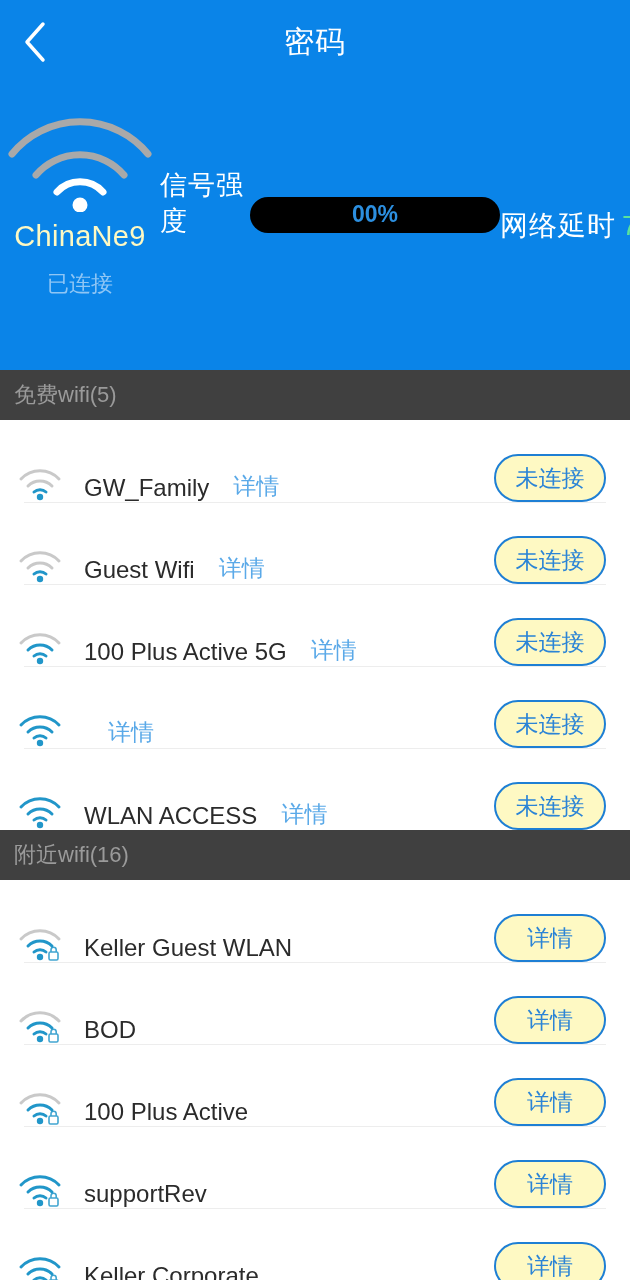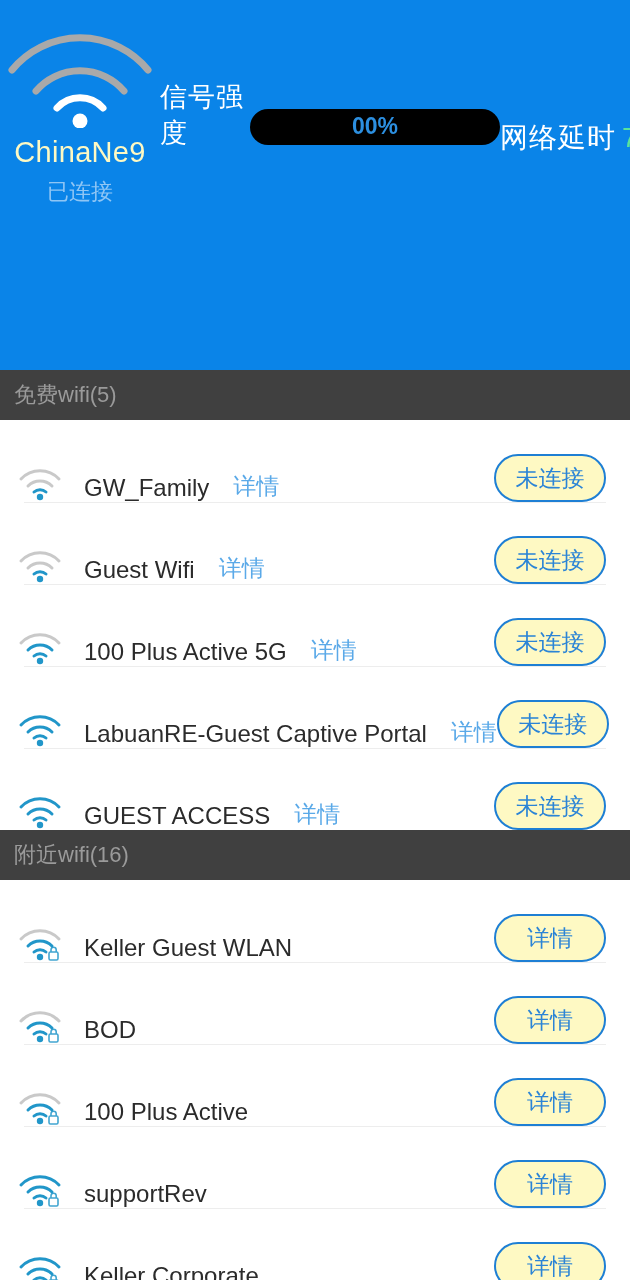--- a/index.html
+++ b/index.html
@@ -56,21 +56,21 @@
   .wifi-big { width:160px; height:120px; display:block; }
   .ssid-name {
     color:#fef9c3;
     font-size:29px;
     margin-top:8px;
     letter-spacing:0.3px;
   }
   .ssid-status {
     color:#8fc6f5;
     font-size:22px;
-    margin-top:8px;
+    margin-top:16px;
   }
 
   .hero-right {
     flex:1;
     display:flex; align-items:center;
     padding-top:22px;
     padding-right:28px;
   }
   .signal-label {
     color:#ffffff;
@@ -164,20 +164,30 @@
     white-space:nowrap;
   }
 </style>
 </head>
 <body>
 
 <div id="app">
 
   <div class="hero">
 
+    <div class="navbar">
+      <div class="back-btn">
+        <span>
+          <svg width="26" height="44" viewBox="0 0 26 44">
+            <polyline points="21,4 5,22 21,40" fill="none" stroke="#ffffff" stroke-width="3.5" stroke-linecap="round" stroke-linejoin="round"></polyline>
+          </svg>
+        </span>
+      </div>
+      <div class="nav-title">密码</div>
+    </div>
 
     <div class="hero-body">
 
       <div class="hero-left">
         <span>
           <svg class="wifi-big" viewBox="0 0 160 120">
             <path d="M12,62 A88,88 0 0 1 148,62" fill="none" stroke="#a9a9a9" stroke-width="7" stroke-linecap="round"></path>
             <path d="M36,83 A58,58 0 0 1 124,83" fill="none" stroke="#a9a9a9" stroke-width="7" stroke-linecap="round"></path>
             <path d="M57,100 A31,31 0 0 1 103,100" fill="none" stroke="#ffffff" stroke-width="7" stroke-linecap="round"></path>
             <circle cx="80" cy="113" r="7.5" fill="#ffffff"></circle>
@@ -249,35 +259,34 @@
       </div>
       <div class="wifi-row">
         <span class="row-icon">
           <svg width="48" height="40" viewBox="0 0 48 40">
             <path d="M3,17 A26,26 0 0 1 41,17" fill="none" stroke="#2196c9" stroke-width="3" stroke-linecap="round"></path>
             <path d="M10,24 A17,17 0 0 1 34,24" fill="none" stroke="#2196c9" stroke-width="3" stroke-linecap="round"></path>
             <path d="M16,30 A9,9 0 0 1 28,30" fill="none" stroke="#2196c9" stroke-width="3" stroke-linecap="round"></path>
             <circle cx="22" cy="35" r="3.2" fill="#2196c9"></circle>
           </svg>
         </span>
-        <span class="row-ssid">LabuanRE-Guest Captive Portal</span>
         <span class="row-detail-link">详情</span>
         <span class="row-spacer"></span>
         <button class="row-btn">未连接</button>
       </div>
       <div class="wifi-row">
         <span class="row-icon">
           <svg width="48" height="40" viewBox="0 0 48 40">
             <path d="M3,17 A26,26 0 0 1 41,17" fill="none" stroke="#2196c9" stroke-width="3" stroke-linecap="round"></path>
             <path d="M10,24 A17,17 0 0 1 34,24" fill="none" stroke="#2196c9" stroke-width="3" stroke-linecap="round"></path>
             <path d="M16,30 A9,9 0 0 1 28,30" fill="none" stroke="#2196c9" stroke-width="3" stroke-linecap="round"></path>
             <circle cx="22" cy="35" r="3.2" fill="#2196c9"></circle>
           </svg>
         </span>
-        <span class="row-ssid">GUEST ACCESS</span>
+        <span class="row-ssid">WLAN ACCESS</span>
         <span class="row-detail-link">详情</span>
         <span class="row-spacer"></span>
         <button class="row-btn">未连接</button>
       </div>
       <div class="section-head">
         <span>附近wifi(16)</span>
       </div>
       <div class="wifi-row">
         <span class="row-icon">
           <svg width="48" height="40" viewBox="0 0 48 40">

